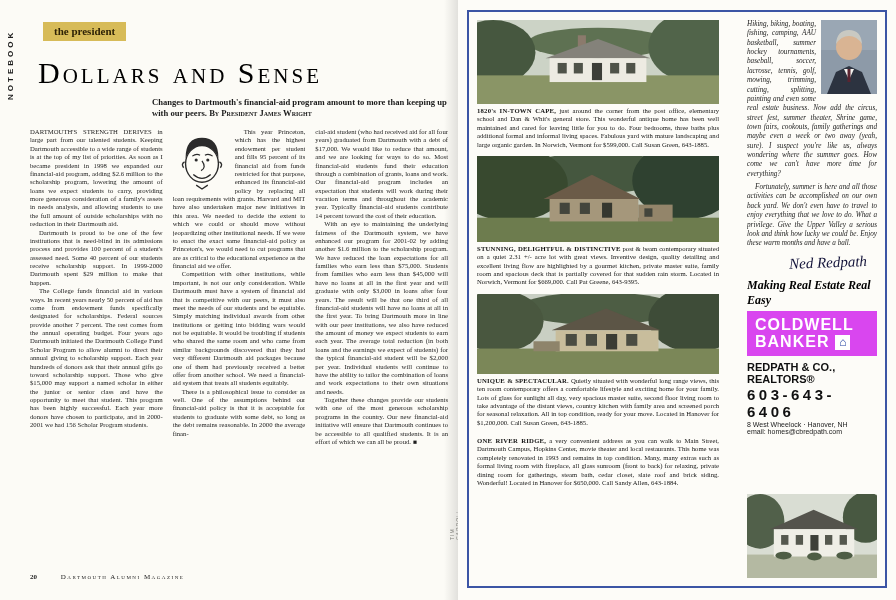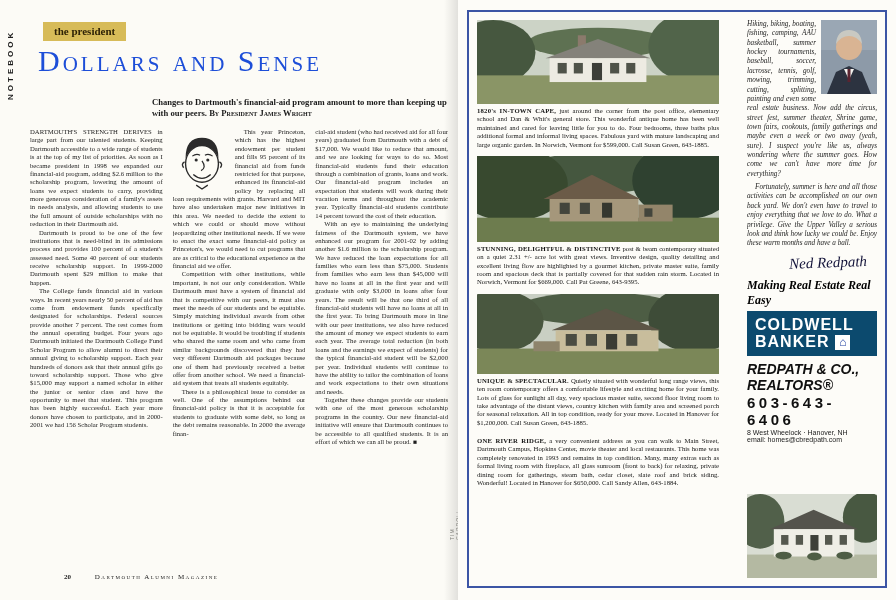--- a/index.html
+++ b/index.html
@@ -9,61 +9,61 @@
   .page.left{left:0;width:458px;}
   .page.right{left:458px;width:438px;background:#fdfcf8;}
   .gutter{position:absolute;left:444px;top:0;width:30px;height:600px;
     background:linear-gradient(90deg,rgba(0,0,0,0) 0%,rgba(0,0,0,0.10) 45%,rgba(0,0,0,0.16) 55%,rgba(0,0,0,0) 100%);pointer-events:none;}
 
   
   .notebook{position:absolute;left:6px;top:100px;transform-origin:0 0;transform:rotate(-90deg);
     font-family:"Liberation Sans",sans-serif;font-size:8px;font-weight:bold;letter-spacing:3px;color:#1c1c1c;}
   .prez-tag{position:absolute;left:43px;top:22px;background:#d7bb58;color:#2e2206;
     font-weight:bold;font-size:11px;padding:3px 11px 4px;}
-  .title{position:absolute;left:38px;top:44px;margin:0;font-weight:400;font-size:30px;
-    font-variant:small-caps;letter-spacing:3px;color:#1d4ed8;}
+  .title{position:absolute;left:38px;top:56px;margin:0;font-weight:400;font-size:30px;
+    font-variant:small-caps;letter-spacing:3px;color:#000000;}
   .deck{position:absolute;left:152px;top:97px;width:296px;margin:0;font-size:8.6px;
     font-weight:bold;line-height:1.3;color:#1a1a1a;}
   .byline{font-variant:small-caps;text-align:right;}
   .columns{position:absolute;left:30px;top:128px;width:418px;height:414px;display:flex;gap:10px;}
   .col{flex:1;font-size:6.7px;line-height:1.25;text-align:justify;color:#1d1d1d;overflow:hidden;}
   .col p{margin:0;text-indent:9px;}
   .col p.noindent{text-indent:0;}
   .cartoon{float:left;width:58px;height:62px;margin:1px 4px 1px 0;}
   .footer{position:absolute;left:30px;top:573px;font-size:7px;color:#222;}
-  .footer .pg{font-weight:bold;margin-right:22px;margin-left:34px;}
+  .footer .pg{font-weight:bold;margin-right:22px;}
   .footer .mag{letter-spacing:1.5px;font-variant:small-caps;}
   .credit{position:absolute;left:449px;top:540px;transform-origin:0 0;transform:rotate(-90deg);
     font-family:"Liberation Sans",sans-serif;font-size:5px;letter-spacing:1px;color:#8a8a84;}
 
   
   .ad-frame{position:absolute;left:9px;top:10px;width:420px;height:578px;border:2px solid #3c55a5;
     background:#fdfcf8;padding:8px;display:flex;gap:28px;box-sizing:border-box;}
   .ads-col{width:242px;display:flex;flex-direction:column;overflow:hidden;}
   .ad{margin-bottom:5px;}
   .ad-photo{display:block;width:100%;}
   .cap{margin:3px 0 2px;font-size:6.7px;line-height:1.25;text-align:justify;color:#161616;}
   .cap b{letter-spacing:0.2px;}
   .rt-col{flex:1;display:flex;flex-direction:column;overflow:hidden;}
   .letter{font-style:italic;font-size:7.2px;line-height:1.3;text-align:justify;color:#1b1b1b;}
   .letter .lp{margin:0 0 4px;}
   .letter .lp.ind{text-indent:8px;font-style:italic;}
   .headshot{float:right;width:56px;height:74px;margin:0 0 3px 5px;}
   .signature{font-style:italic;font-size:15px;text-align:right;padding-right:10px;
     transform:rotate(-2deg);color:#14143a;margin:2px 0 6px;}
   .tagline{font-weight:bold;font-style:italic;font-size:12px;color:#000;margin-bottom:3px;}
-  .cb-logo{background:#0c4a6e;color:#fff;font-family:"Liberation Sans",sans-serif;
+  .cb-logo{background:#d946ef;color:#fff;font-family:"Liberation Sans",sans-serif;
     padding:6px 8px 5px;margin-bottom:5px;}
   .cb1{font-size:16px;font-weight:bold;letter-spacing:1px;line-height:1.05;}
   .cb-row{display:flex;align-items:center;gap:6px;}
   .cb2{font-size:16px;font-weight:bold;letter-spacing:1px;}
   .cb-mark{background:#fff;color:#1e3fa0;width:15px;height:15px;display:inline-flex;
     align-items:center;justify-content:center;font-size:12px;font-weight:bold;}
   .contact{margin-bottom:4px;color:#101010;}
-  .company{font-weight:bold;font-size:14px;font-family:"Liberation Sans",sans-serif;font-style:italic;}
+  .company{font-weight:bold;font-size:11px;font-family:"Liberation Sans",sans-serif;}
   .phone{font-weight:bold;font-size:15px;letter-spacing:3.5px;font-family:"Liberation Sans",sans-serif;margin:1px 0;}
   .addr,.email{font-size:7px;font-family:"Liberation Sans",sans-serif;color:#222;}
   .photo4{display:block;width:100%;margin-top:auto;}
 </style>
 </head>
 <body>
 
 <div class="spread">
 
   <div class="page left">

